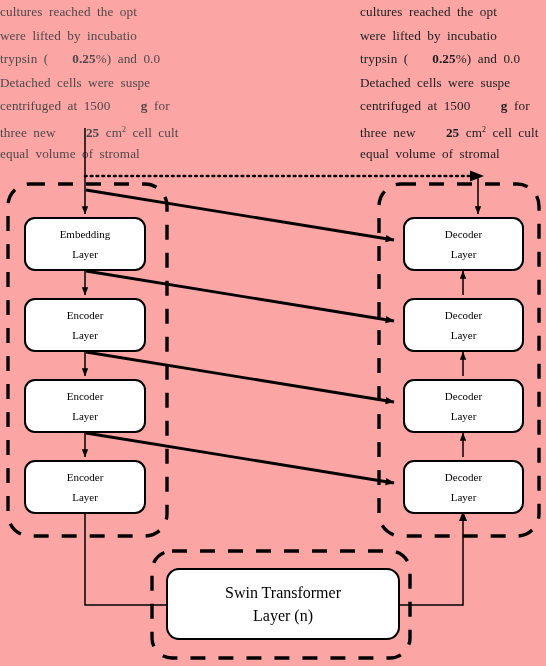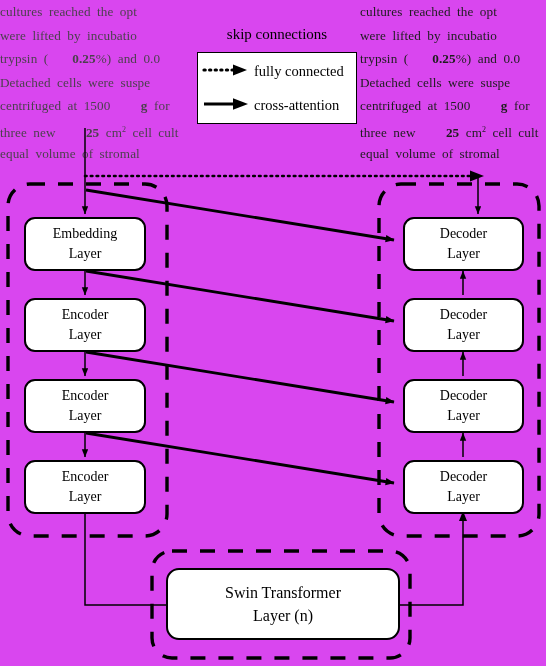--- a/index.html
+++ b/index.html
@@ -1,18 +1,18 @@
 <!DOCTYPE html>
 <html><head>
 <meta charset="utf-8">
 <style>
   html,body{margin:0;padding:0;background:#ffffff;}
   body{width:546px;height:666px;overflow:hidden;
        font-family:"Liberation Serif","DejaVu Serif",serif;}
-  #root{position:relative;width:546px;height:666px;background:#d946ef;}
+  #root{position:relative;width:546px;height:666px;background:#fca5a5;}
 
   
   .textcol{position:absolute;top:0;font-size:13.2px;line-height:23.6px;
            color:#262626;letter-spacing:.1px;white-space:nowrap;
            text-align:justify;}
   .textcol .ln{height:23.6px;display:block;overflow:hidden;}
   #col-left{left:0;width:186px;filter:blur(.32px) contrast(.92);
             color:#3a3a3a;opacity:.92;}
   #col-left .ln{word-spacing:3px;}
   #col-right{left:360px;width:200px;color:#1d1d1d;}
@@ -31,21 +31,21 @@
                    color:#000;line-height:24px;white-space:nowrap;}
   .legend-row .gl{position:absolute;left:4px;top:7px;}
 
   
   #diagram{position:absolute;left:0;top:0;width:546px;height:666px;}
 
   
   .node{position:absolute;box-sizing:border-box;background:#fff;
         border:2.4px solid #000;border-radius:11px;
         display:flex;align-items:center;justify-content:center;
-        text-align:center;font-size:14px;line-height:20px;color:#000;}
+        text-align:center;font-size:11px;line-height:20px;color:#000;}
   .node.wide{border-radius:13px;font-size:16px;line-height:23px;}
 </style>
 </head>
 <body>
 
 <div id="root">
 
   <div class="textcol" id="col-left">
     <span class="ln">cultures reached the opt</span>
     <span class="ln">were lifted by incubatio</span>
@@ -59,39 +59,20 @@
   <div class="textcol" id="col-right">
     <span class="ln">cultures reached the opt</span>
     <span class="ln">were lifted by incubatio</span>
     <span class="ln">trypsin (<span class="bld">0.25</span>%) and 0.0</span>
     <span class="ln">Detached cells were suspe</span>
     <span class="ln">centrifuged at 1500 <span class="bld">g</span> for</span>
     <span class="ln">three new <span class="bld">25</span> cm<sup>2</sup> cell cult</span>
     <span class="ln">equal volume of stromal</span>
   </div>
 
-  <div id="legend-wrap">
-    <div id="legend-title">skip connections</div>
-    <div id="legend-box">
-      <div class="legend-row" style="top:0px;">
-        <svg class="gl" width="50" height="20" viewBox="0 0 50 20">
-          <line x1="2" y1="10" x2="34" y2="10" stroke="#000" stroke-width="3.2" stroke-dasharray="1.2 4.4" stroke-linecap="round"></line>
-          <path d="M31,4.6 L45,10 L31,15.4 Z" fill="#000"></path>
-        </svg>
-        <span class="lbl">fully connected</span>
-      </div>
-      <div class="legend-row" style="top:34px;">
-        <svg class="gl" width="50" height="20" viewBox="0 0 50 20">
-          <line x1="2" y1="10" x2="36" y2="10" stroke="#000" stroke-width="3.2" stroke-linecap="butt"></line>
-          <path d="M31,4.2 L46,10 L31,15.8 Z" fill="#000"></path>
-        </svg>
-        <span class="lbl">cross-attention</span>
-      </div>
-    </div>
-  </div>
 
   <svg id="diagram" viewBox="0 0 546 666">
     <defs>
       <marker id="ah" markerWidth="9" markerHeight="9" refX="7.6" refY="3.4" orient="auto" markerUnits="strokeWidth">
         <path d="M0,0.2 L8,3.4 L0,6.6 Z" fill="#000"></path>
       </marker>
       <marker id="ahs" markerWidth="11" markerHeight="11" refX="8.4" refY="3.6" orient="auto" markerUnits="userSpaceOnUse">
         <path d="M0,0 L9,3.6 L0,7.2 Z" fill="#000"></path>
       </marker>
       <marker id="ahthin" markerWidth="10" markerHeight="10" refX="7.8" refY="3.2" orient="auto" markerUnits="userSpaceOnUse">

